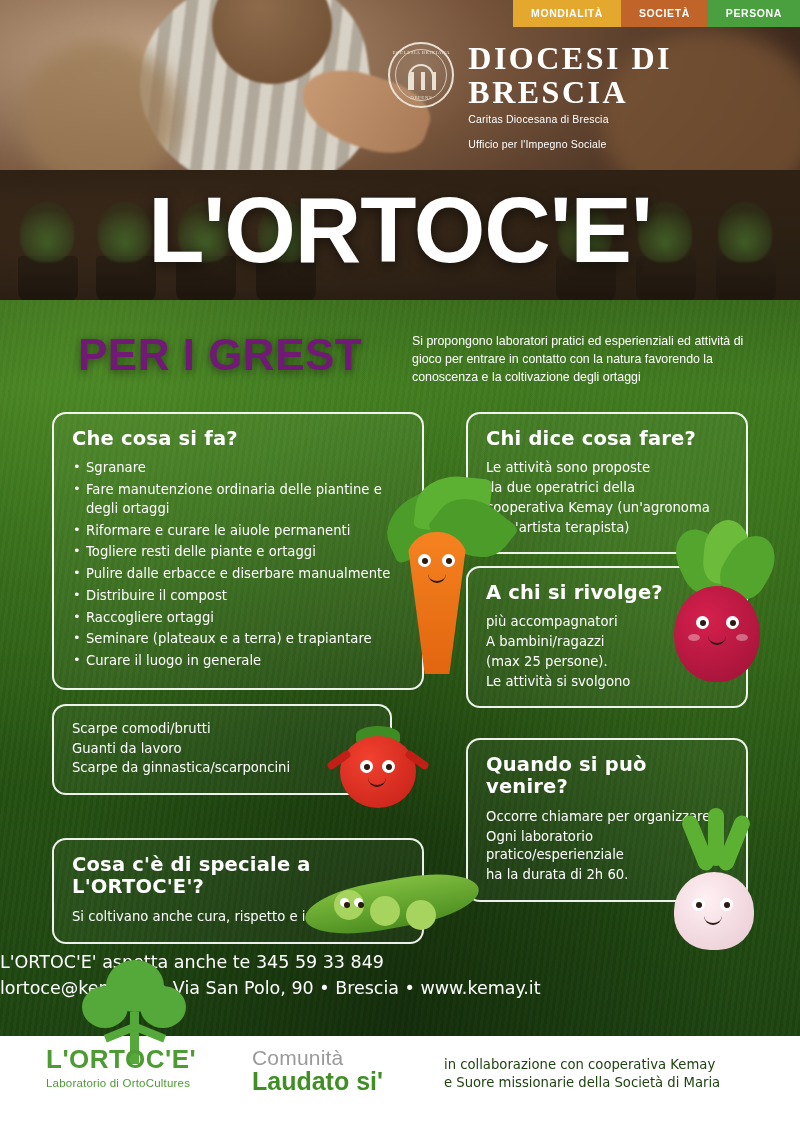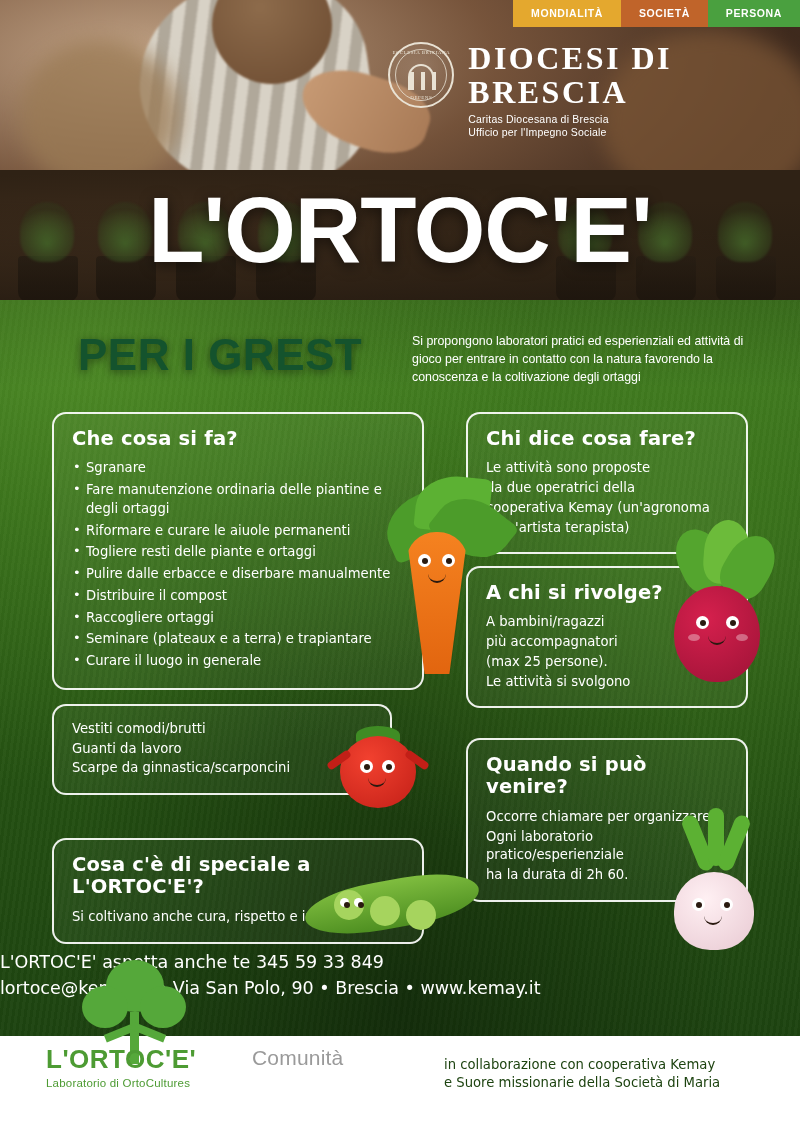--- a/index.html
+++ b/index.html
@@ -141,21 +141,21 @@
     content:"";
     position:absolute; inset:0;
     background:
       radial-gradient(ellipse at 12% 8%, rgba(120,190,60,.30), rgba(0,0,0,0) 45%),
       radial-gradient(ellipse at 85% 30%, rgba(110,180,55,.22), rgba(0,0,0,0) 50%),
       radial-gradient(ellipse at 50% 95%, rgba(0,0,0,.35), rgba(0,0,0,0) 60%);
   }
 
   .subtitle {
     position: absolute; top: 330px; left: 78px;
-    color: #14532d; font-family: "Liberation Sans", sans-serif;
+    color: #701a75; font-family: "Liberation Sans", sans-serif;
     font-size: 44px; font-weight: bold; letter-spacing: .5px;
     text-shadow: 0 2px 8px rgba(0,0,0,.45); z-index: 5;
   }
   .intro {
     position: absolute; top: 333px; left: 412px; width: 340px;
     color: #fff; font-size: 12.4px; line-height: 1.45; z-index: 5;
     font-family: "Liberation Sans", sans-serif;
   }
 
   
@@ -340,21 +340,21 @@
       <div class="arch"></div>
       <div class="pillar p1"></div>
         <div class="pillar p2"></div>
         <div class="pillar p3"></div>
       <div class="txt-bot">DEFENS</div>
     </div>
     <div class="dio-text">
       <div class="l1">DIOCESI DI</div>
       <div class="l2">BRESCIA</div>
       <div class="sub">Caritas Diocesana di Brescia</div>
-      <div class="sub" style="margin-top:0">Ufficio per l'Impegno Sociale</div>
+      <div class="sub" style="margin-top:12px">Ufficio per l'Impegno Sociale</div>
     </div>
   </div>
 
   <div class="green-body"></div>
 
   <div class="main-title">L'ORTOC'E'</div>
   <div class="subtitle">PER I GREST</div>
   <div class="intro">Si propongono laboratori pratici ed esperienziali ed attività di gioco per entrare in contatto con la natura favorendo la conoscenza e la coltivazione degli ortaggi</div>
 
   <div class="card" id="card-cosa">
@@ -375,28 +375,28 @@
   <div class="card" id="card-chi">
     <h2>Chi dice cosa fare?</h2>
     <p class="plain-line">Le attività sono proposte</p>
     <p class="plain-line">da due operatrici della</p>
     <p class="plain-line">cooperativa Kemay (un'agronoma</p>
     <p class="plain-line">e un'artista terapista)</p>
   </div>
 
   <div class="card" id="card-rivolge">
     <h2>A chi si rivolge?</h2>
+    <p class="plain-line">più accompagnatori</p>
     <p class="plain-line">A bambini/ragazzi</p>
-    <p class="plain-line">più accompagnatori</p>
     <p class="plain-line">(max 25 persone).</p>
     <p class="plain-line">Le attività si svolgono</p>
   </div>
 
   <div class="card" id="card-serve">
-    <p class="plain-line">Vestiti comodi/brutti</p>
+    <p class="plain-line">Scarpe comodi/brutti</p>
     <p class="plain-line">Guanti da lavoro</p>
     <p class="plain-line">Scarpe da ginnastica/scarponcini</p>
   </div>
 
   <div class="card" id="card-quando">
     <h2>Quando si può venire?</h2>
     <p class="plain-line">Occorre chiamare per organizzare!</p>
     <p class="plain-line">Ogni laboratorio pratico/esperienziale</p>
     <p class="plain-line">ha la durata di 2h 60.</p>
   </div>
@@ -473,20 +473,21 @@
 
   <div class="footer"></div>
 
   <div class="ortoce-logo">
     <div class="name">L'ORTOC'E'</div>
     <div class="tagline">Laboratorio di OrtoCultures</div>
   </div>
 
   <div class="laudato">
     <div class="c1">Comunità</div>
+    <div class="c2">Laudato si'</div>
   </div>
 
   <div class="collab">
     <div>in collaborazione con cooperativa Kemay</div>
     <div>e Suore missionarie della Società di Maria</div>
   </div>
 
 </div>
 
 </body></html>

